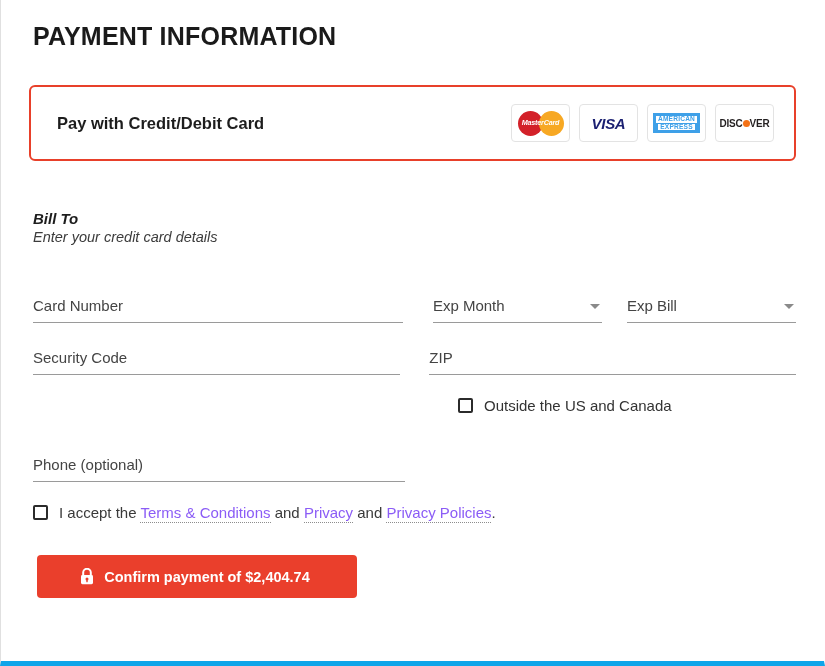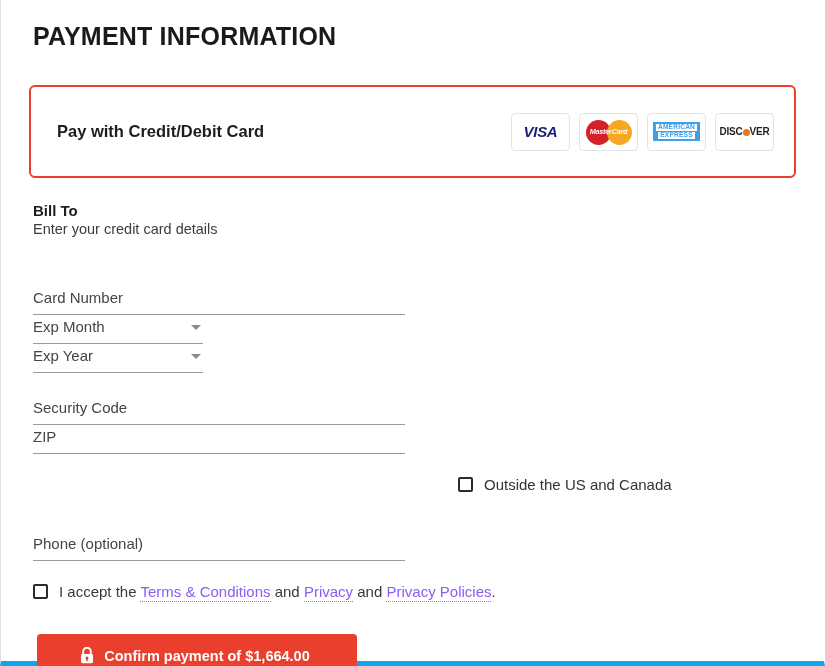--- a/index.html
+++ b/index.html
@@ -32,21 +32,21 @@
     letter-spacing: 0.2px;
     color: #1a1a1a;
     margin: 0 0 34px 4px;
     font-family: "Liberation Sans", sans-serif;
   }
 
   
   .method-card {
     border: 2px solid #e8402a;
     border-radius: 6px;
-    height: 93px;
+    height: 76px;
     display: flex;
     align-items: center;
     justify-content: space-between;
     padding: 0 20px 0 26px;
     margin: 0 0 4px 0;
     background: #fff;
   }
   .method-label {
     font-size: 16.5px;
     font-weight: bold;
@@ -56,32 +56,32 @@
   .logo-tile {
     width: 59px; height: 38px;
     border: 1px solid #e3e3e3;
     border-radius: 4px;
     background: #fff;
     display: flex; align-items: center; justify-content: center;
     overflow: hidden;
   }
 
   
-  .billto-wrap { margin-top: 24px; padding-left: 4px; }
+  .billto-wrap { margin-top: 49px; padding-left: 4px; font-style: italic; }
   .billto-title {
     font-size: 15px; font-weight: bold; color: #1d1d1d;
     margin-bottom: 2px;
   }
   .billto-sub {
     font-size: 14.5px; color: #3c3c3c; font-weight: normal;
   }
 
   
   .form-area { margin-top: 20px; padding-left: 4px; }
-  .row { display: flex; align-items: flex-start; flex-direction: column; }
+  .row { display: flex; align-items: flex-start; }
 
   .field {
     position: relative;
     border-bottom: 1px solid #9a9a9a;
     height: 29px;
   }
   .field .ph {
     font-size: 15px;
     color: #444444;
     line-height: 24px;
@@ -209,32 +209,32 @@
   <div class="inner">
 
     <h1 class="page-title">PAYMENT INFORMATION</h1>
 
     <div class="method-card">
       <div class="method-label">Pay with Credit/Debit Card</div>
 
       <div class="card-logos">
 
         <div class="logo-tile">
-          <span class="visa-txt">VISA</span>
-        </div>
-
-        <div class="logo-tile">
           <span class="mc-wrap">
             <span class="mc-circle mc-red"></span>
             <span class="mc-circle mc-yellow"></span>
             <span class="mc-text">MasterCard</span>
           </span>
         </div>
 
         <div class="logo-tile">
+          <span class="visa-txt">VISA</span>
+        </div>
+
+        <div class="logo-tile">
           <span class="amex-wrap">
             <span class="amex-line">AMERICAN</span>
             <span class="amex-line">EXPRESS</span>
           </span>
         </div>
 
         <div class="logo-tile">
           <span class="disc-txt"><span>DISC</span><span class="disc-o"></span><span>VER</span></span>
         </div>
 
@@ -252,21 +252,21 @@
         <div class="field f-card">
           <span class="ph">Card Number</span>
         </div>
         <div class="f-gap1"></div>
         <div class="field select f-month">
           <span class="ph">Exp Month</span>
           <span class="caret"></span>
         </div>
         <div class="f-gap2"></div>
         <div class="field select f-year">
-          <span class="ph">Exp Year</span>
+          <span class="ph">Exp Bill</span>
           <span class="caret"></span>
         </div>
       </div>
 
       <div class="row row-4">
         <div class="field f-sec">
           <span class="ph">Security Code</span>
         </div>
         <div class="f-gap1"></div>
         <div class="field f-zip">
@@ -297,19 +297,19 @@
       <div class="confirm-wrap">
         <button class="confirm-btn">
           <span class="lock-icon">
             <svg width="14" height="17" viewBox="0 0 14 17" xmlns="http://www.w3.org/2000/svg">
               <path d="M3.2 7V4.6a3.8 3.8 0 017.6 0V7" fill="none" stroke="#ffffff" stroke-width="2"></path>
               <rect x="1" y="7" width="12" height="9.2" rx="1.4" fill="#ffffff"></rect>
               <circle cx="7" cy="11" r="1.5" fill="#ea3f2c"></circle>
               <rect x="6.3" y="11" width="1.4" height="3.2" fill="#ea3f2c"></rect>
             </svg>
           </span>
-          <span>Confirm payment of $1,664.00</span>
+          <span>Confirm payment of $2,404.74</span>
         </button>
       </div>
 
     </div>
   </div>
 </div>
 
 </body></html>

